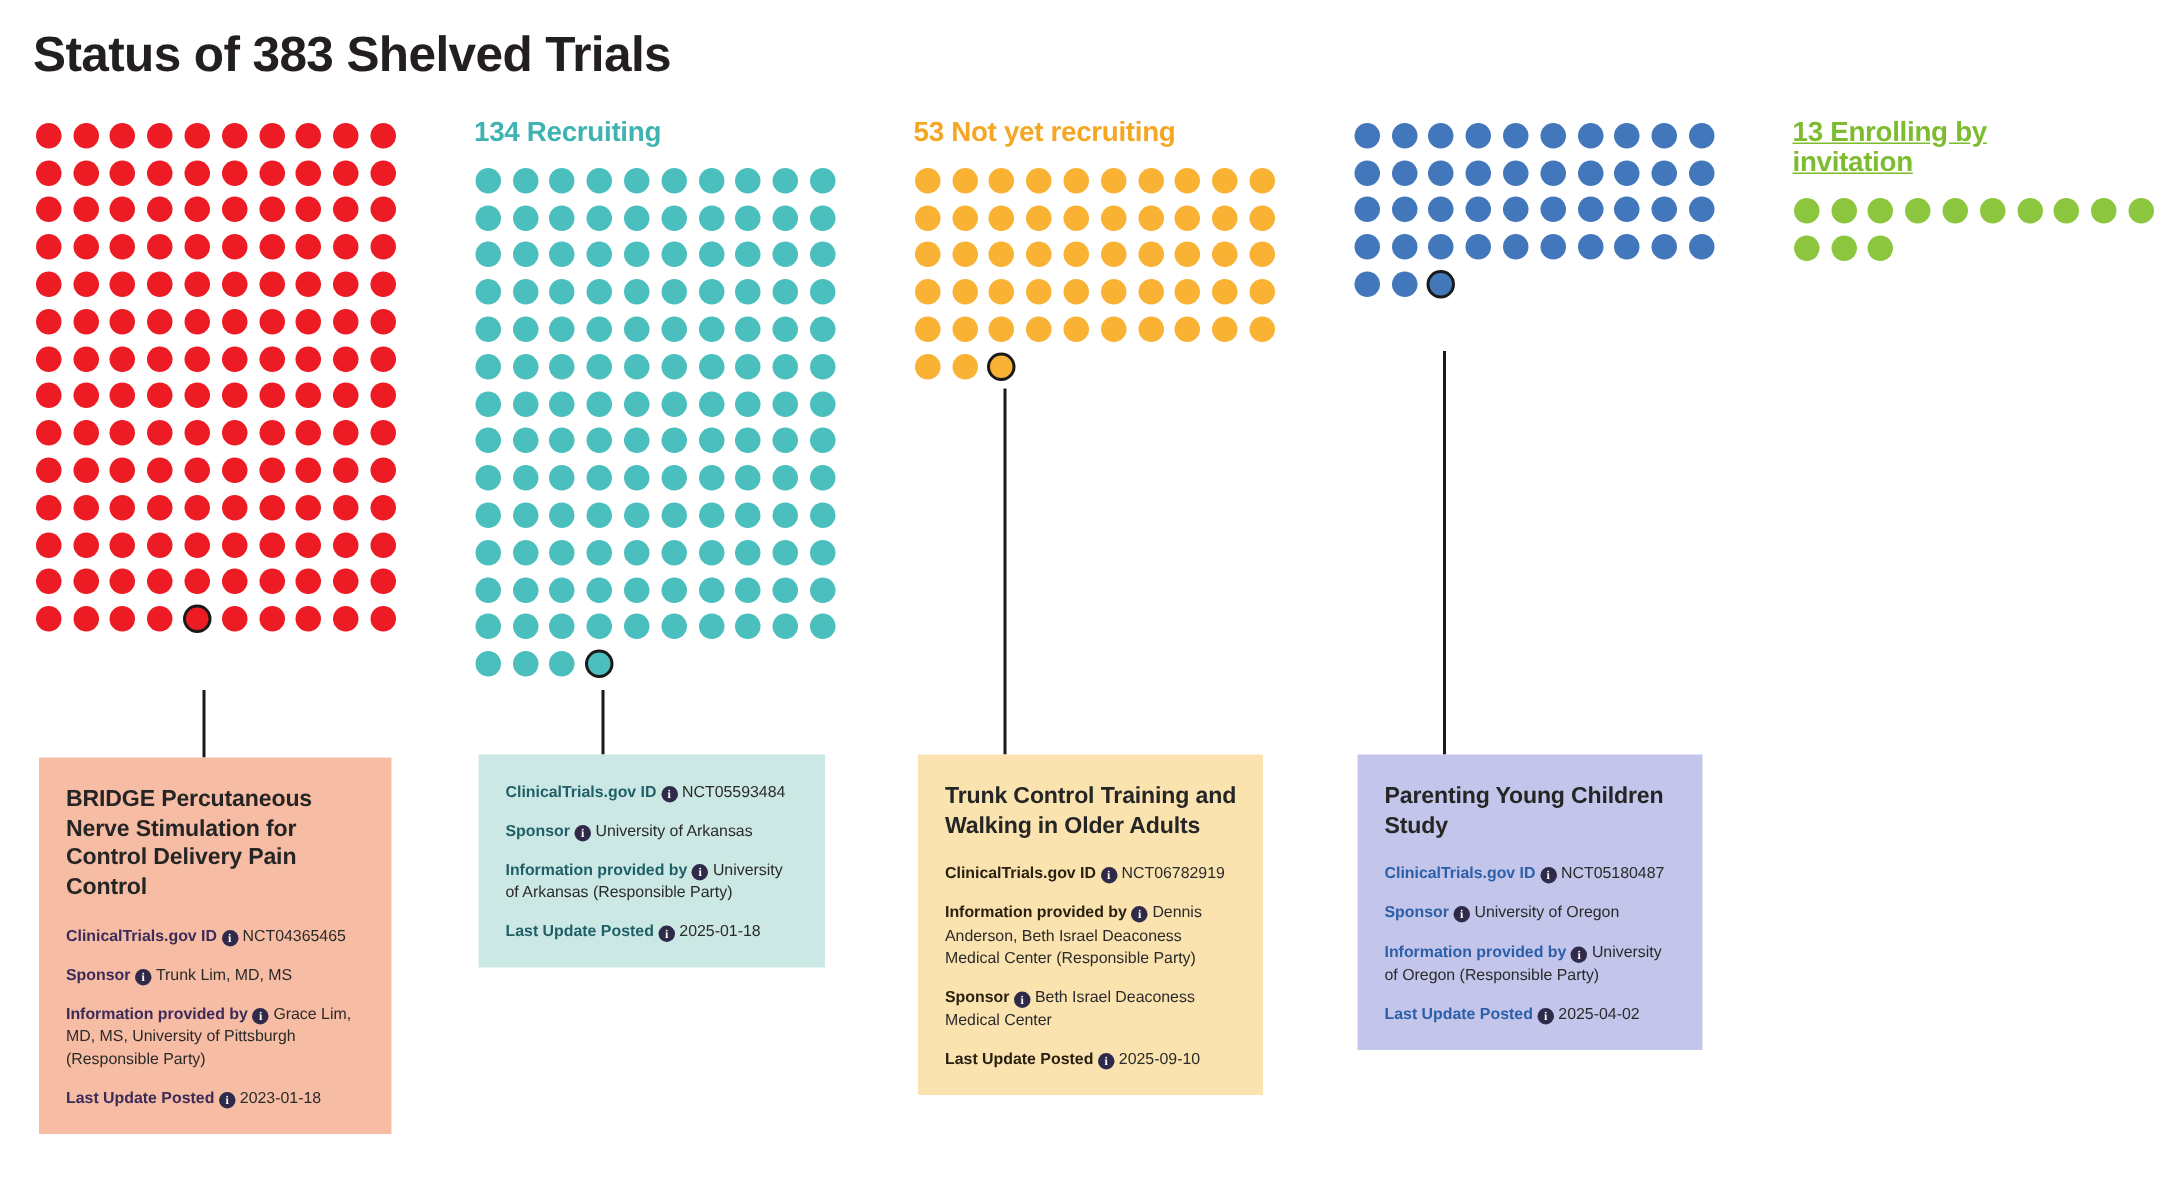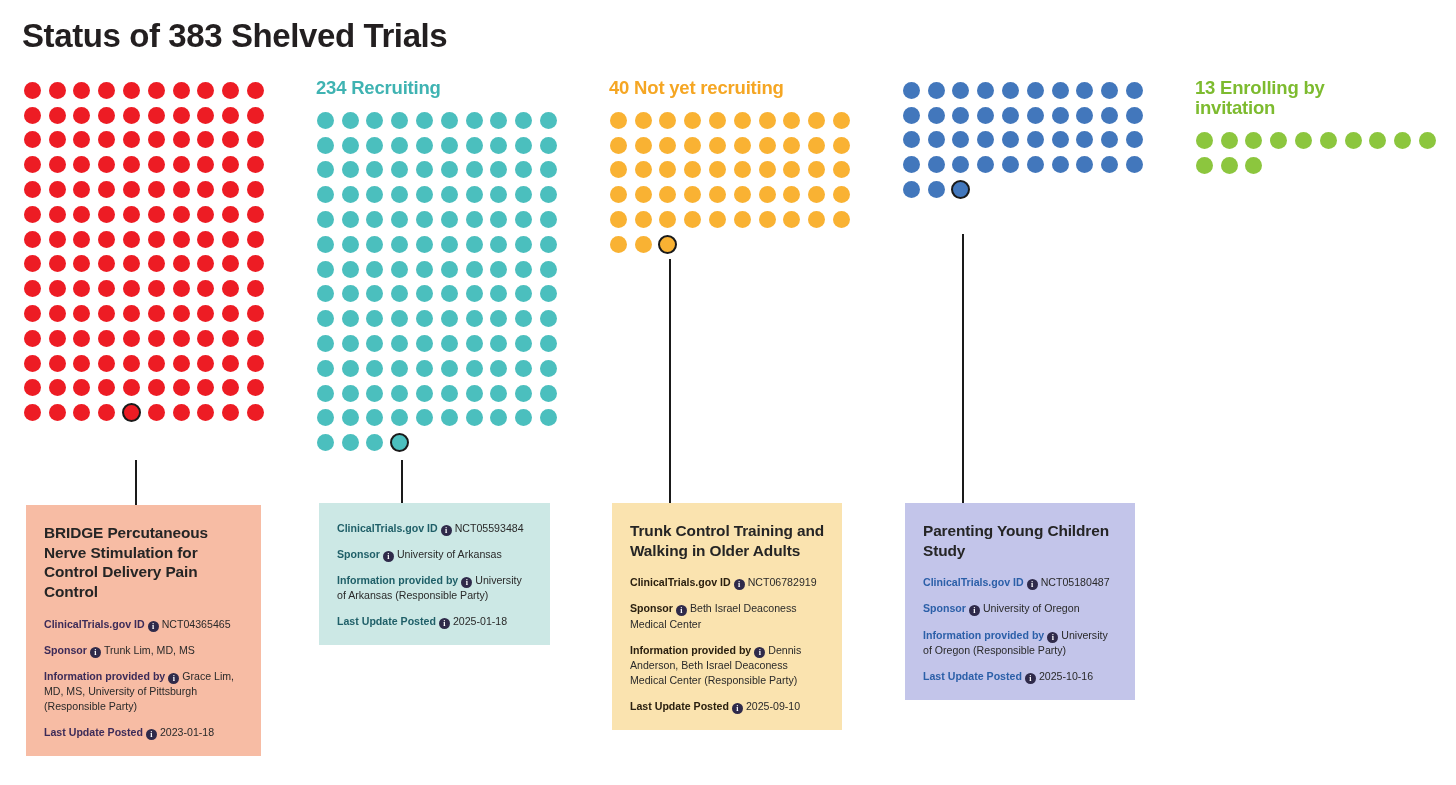--- a/index.html
+++ b/index.html
@@ -520,21 +520,21 @@
         </div>
         <div class="dot-cell">
           <div class="dot" style="background: rgb(237, 28, 36);"></div>
         </div>
         <div class="dot-cell">
           <div class="dot" style="background: rgb(237, 28, 36);"></div>
         </div>
       </div>
     </div>
     <div class="column" style="left: 313px;">
-      <div class="col-head" style="color: rgb(63, 179, 178);">234 Recruiting</div>
+      <div class="col-head" style="color: rgb(63, 179, 178);">134 Recruiting</div>
       <div class="grid">
         <div class="dot-cell">
           <div class="dot" style="background: rgb(75, 191, 190);"></div>
         </div>
         <div class="dot-cell">
           <div class="dot" style="background: rgb(75, 191, 190);"></div>
         </div>
         <div class="dot-cell">
           <div class="dot" style="background: rgb(75, 191, 190);"></div>
         </div>
@@ -927,21 +927,21 @@
         </div>
         <div class="dot-cell">
           <div class="dot" style="background: rgb(75, 191, 190);"></div>
         </div>
         <div class="dot-cell">
           <div class="dot marked" style="background: rgb(75, 191, 190);"></div>
         </div>
       </div>
     </div>
     <div class="column" style="left: 606px;">
-      <div class="col-head" style="color: rgb(245, 166, 35);">40 Not yet recruiting</div>
+      <div class="col-head" style="color: rgb(245, 166, 35);">53 Not yet recruiting</div>
       <div class="grid">
         <div class="dot-cell">
           <div class="dot" style="background: rgb(249, 178, 51);"></div>
         </div>
         <div class="dot-cell">
           <div class="dot" style="background: rgb(249, 178, 51);"></div>
         </div>
         <div class="dot-cell">
           <div class="dot" style="background: rgb(249, 178, 51);"></div>
         </div>
@@ -1224,21 +1224,21 @@
         </div>
         <div class="dot-cell">
           <div class="dot" style="background: rgb(66, 119, 188);"></div>
         </div>
         <div class="dot-cell">
           <div class="dot marked" style="background: rgb(66, 119, 188);"></div>
         </div>
       </div>
     </div>
     <div class="column" style="left: 1192px;">
-      <div class="col-head" style="color: rgb(125, 187, 47); width: 170px;">13 Enrolling by invitation</div>
+      <div class="col-head" style="color: rgb(125, 187, 47); width: 170px; text-decoration: underline;">13 Enrolling by invitation</div>
       <div class="grid">
         <div class="dot-cell">
           <div class="dot" style="background: rgb(140, 198, 62);"></div>
         </div>
         <div class="dot-cell">
           <div class="dot" style="background: rgb(140, 198, 62);"></div>
         </div>
         <div class="dot-cell">
           <div class="dot" style="background: rgb(140, 198, 62);"></div>
         </div>
@@ -1289,25 +1289,25 @@
     <div class="card" style="left: 319px; top: 503px; width: 231px; background: rgb(204, 232, 229);">
       <div class="field"><span class="f-label" style="color: rgb(31, 95, 104);">ClinicalTrials.gov ID</span><span class="ibadge">i</span><span class="f-val">NCT05593484</span></div>
       <div class="field"><span class="f-label" style="color: rgb(31, 95, 104);">Sponsor</span><span class="ibadge">i</span><span class="f-val">University of Arkansas</span></div>
       <div class="field"><span class="f-label" style="color: rgb(31, 95, 104);">Information provided by</span><span class="ibadge">i</span><span class="f-val">University of Arkansas (Responsible Party)</span></div>
       <div class="field"><span class="f-label" style="color: rgb(31, 95, 104);">Last Update Posted</span><span class="ibadge">i</span><span class="f-val">2025-01-18</span></div>
     </div>
     <div class="connector" style="left: 669px; top: 259px; height: 244px;"></div>
     <div class="card" style="left: 612px; top: 503px; width: 230px; background: rgb(250, 227, 175);">
       <div class="card-title">Trunk Control Training and Walking in Older Adults</div>
       <div class="field"><span class="f-label" style="color: rgb(42, 32, 16);">ClinicalTrials.gov ID</span><span class="ibadge">i</span><span class="f-val">NCT06782919</span></div>
+      <div class="field"><span class="f-label" style="color: rgb(42, 32, 16);">Information provided by</span><span class="ibadge">i</span><span class="f-val">Dennis Anderson, Beth Israel Deaconess Medical Center (Responsible Party)</span></div>
       <div class="field"><span class="f-label" style="color: rgb(42, 32, 16);">Sponsor</span><span class="ibadge">i</span><span class="f-val">Beth Israel Deaconess Medical Center</span></div>
-      <div class="field"><span class="f-label" style="color: rgb(42, 32, 16);">Information provided by</span><span class="ibadge">i</span><span class="f-val">Dennis Anderson, Beth Israel Deaconess Medical Center (Responsible Party)</span></div>
       <div class="field"><span class="f-label" style="color: rgb(42, 32, 16);">Last Update Posted</span><span class="ibadge">i</span><span class="f-val">2025-09-10</span></div>
     </div>
     <div class="connector" style="left: 962px; top: 234px; height: 269px;"></div>
     <div class="card" style="left: 905px; top: 503px; width: 230px; background: rgb(195, 197, 234);">
       <div class="card-title">Parenting Young Children Study</div>
       <div class="field"><span class="f-label" style="color: rgb(43, 95, 168);">ClinicalTrials.gov ID</span><span class="ibadge">i</span><span class="f-val">NCT05180487</span></div>
       <div class="field"><span class="f-label" style="color: rgb(43, 95, 168);">Sponsor</span><span class="ibadge">i</span><span class="f-val">University of Oregon</span></div>
       <div class="field"><span class="f-label" style="color: rgb(43, 95, 168);">Information provided by</span><span class="ibadge">i</span><span class="f-val">University of Oregon (Responsible Party)</span></div>
-      <div class="field"><span class="f-label" style="color: rgb(43, 95, 168);">Last Update Posted</span><span class="ibadge">i</span><span class="f-val">2025-10-16</span></div>
+      <div class="field"><span class="f-label" style="color: rgb(43, 95, 168);">Last Update Posted</span><span class="ibadge">i</span><span class="f-val">2025-04-02</span></div>
     </div>
   </div>
 
 </body></html>

